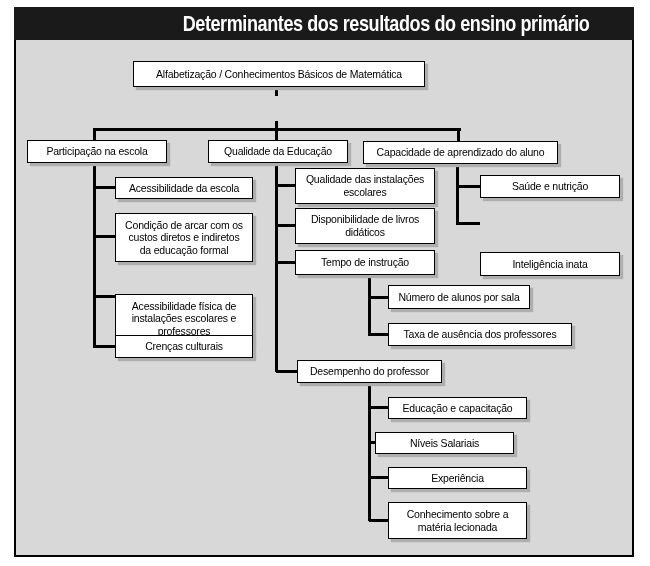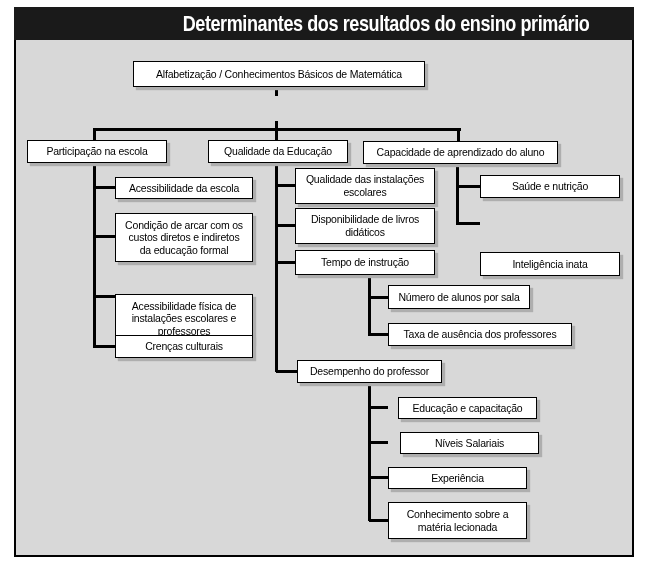--- a/index.html
+++ b/index.html
@@ -42,22 +42,22 @@
   #n-acessibilidade-escola{left:115px;top:177px;width:138px;height:22px;}
   #n-condicao{left:115px;top:213px;width:138px;height:49px;}
   #n-fisica{left:115px;top:273px;width:138px;height:49px;margin-top:21px;}
   #n-crencas{left:115px;top:335px;width:138px;height:23px;}
   #n-instalacoes{left:295px;top:168px;width:140px;height:36px;}
   #n-livros{left:295px;top:208px;width:140px;height:36px;}
   #n-tempo{left:295px;top:250px;width:140px;height:25px;}
   #n-desempenho{left:297px;top:360px;width:145px;height:23px;}
   #n-numero{left:388px;top:285px;width:142px;height:24px;}
   #n-taxa{left:388px;top:323px;width:184px;height:23px;}
-  #n-educacao{left:398px;top:397px;width:139px;height:22px;}
-  #n-niveis{left:400px;top:432px;width:139px;height:22px;}
+  #n-educacao{left:388px;top:397px;width:139px;height:22px;}
+  #n-niveis{left:375px;top:432px;width:139px;height:22px;}
   #n-experiencia{left:388px;top:467px;width:139px;height:22px;}
   #n-conhecimento{left:388px;top:502px;width:139px;height:37px;}
   #n-saude{left:480px;top:175px;width:140px;height:23px;}
   #n-inteligencia{left:480px;top:212px;width:140px;height:24px;margin-top:40px;}
 </style>
 </head>
 <body>
 
 <div class="page">
 

